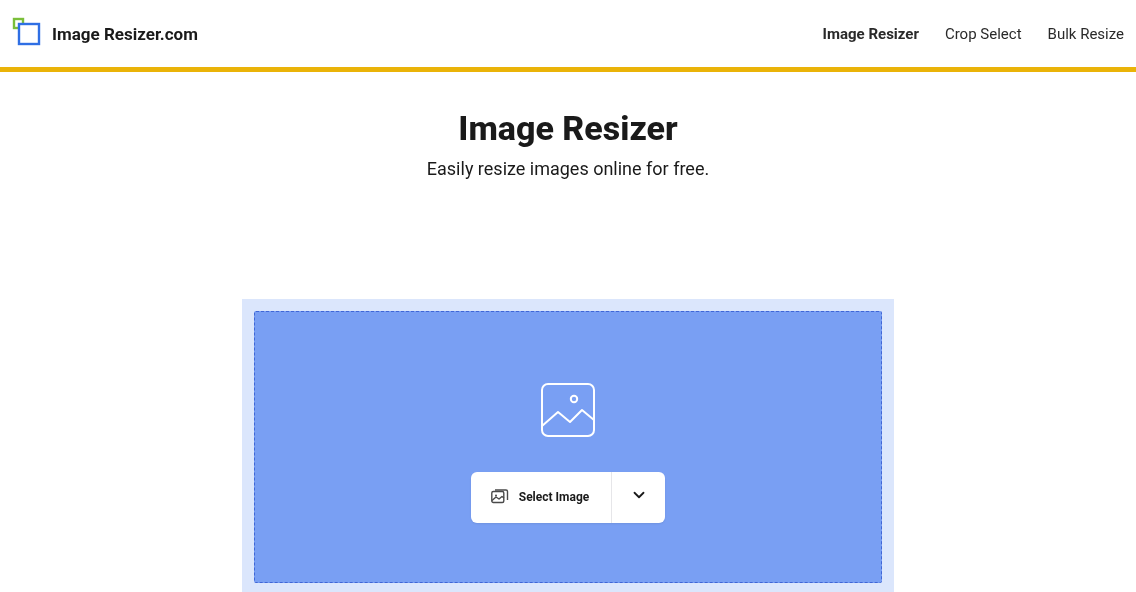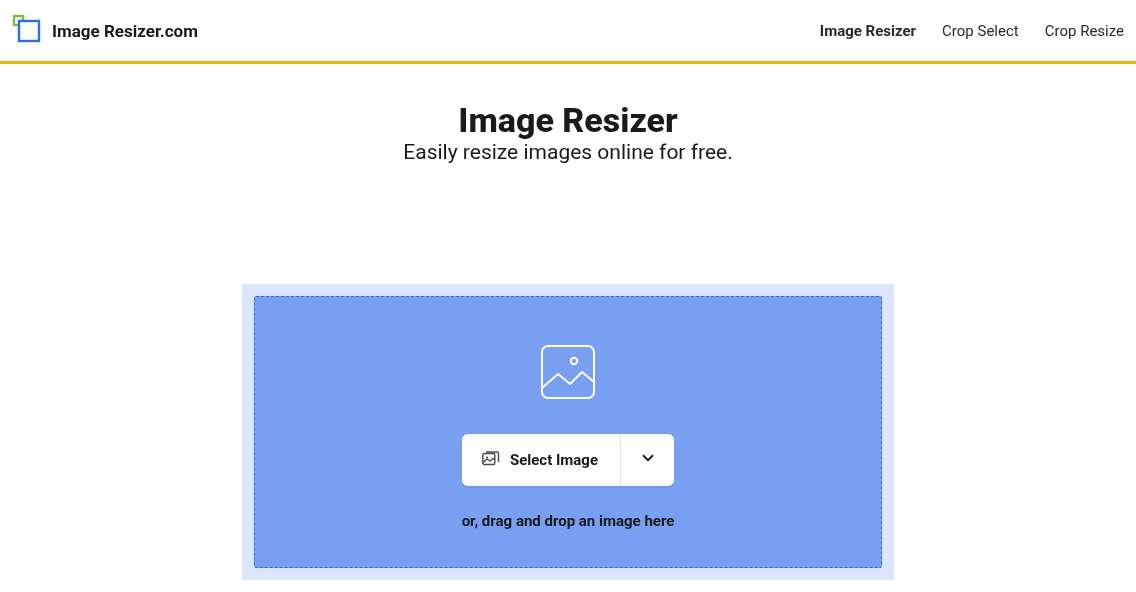--- a/index.html
+++ b/index.html
@@ -5,22 +5,22 @@
   * { box-sizing: border-box; margin: 0; padding: 0; }
   body {
     font-family: -apple-system, BlinkMacSystemFont, "Segoe UI", Roboto, "Helvetica Neue", Arial, sans-serif;
     background: #ffffff;
     color: #1a1a1a;
     width: 1136px;
     height: 592px;
     overflow: hidden;
   }
   .header {
-    height: 64px;
-    border-bottom: 3px solid #eab308;
+    height: 72px;
+    border-bottom: 5px solid #eab308;
     display: flex;
     align-items: center;
     justify-content: space-between;
     padding: 0 12px 0 12px;
   }
   .brand {
     display: flex;
     align-items: center;
     gap: 10px;
     cursor: pointer;
@@ -53,22 +53,23 @@
   .hero {
     text-align: center;
     margin-top: 36px;
   }
   .hero h1 {
     font-size: 34px;
     font-weight: 800;
     color: #1a1a1a;
   }
   .hero p {
-    font-size: 21px;
+    font-size: 18px;
     color: #1a1a1a;
+    margin-top: 10px;
   }
   .card-wrap {
     display: flex;
     justify-content: center;
     margin-top: 120px;
   }
   .card {
     width: 652px;
     background: #dbe6fc;
     padding: 12px;
@@ -94,21 +95,21 @@
     border-radius: 6px;
     overflow: hidden;
     box-shadow: 0 1px 2px rgba(0,0,0,0.08);
   }
   .select-btn {
     display: flex;
     align-items: center;
     gap: 10px;
     padding: 16px 22px 16px 20px;
     cursor: pointer;
-    font-size: 15px;
+    font-size: 12px;
     font-weight: 700;
     color: #1a1a1a;
   }
   .dd-btn {
     display: flex;
     align-items: center;
     justify-content: center;
     width: 54px;
     border-left: 1px solid #e6e6e9;
     cursor: pointer;
@@ -129,21 +130,21 @@
       <svg width="30" height="30" viewBox="0 0 30 30" fill="none">
         <rect x="2" y="2" width="9" height="9" stroke="#7bbf3a" stroke-width="2.4" fill="none"></rect>
         <rect x="7" y="7" width="20" height="20" stroke="#2f6fe4" stroke-width="2.4" fill="#ffffff"></rect>
       </svg>
     </span>
     <span class="brand-name">Image Resizer.com</span>
   </div>
   <nav class="nav">
     <a class="nav-item active">Image Resizer</a>
     <a class="nav-item">Crop Select</a>
-    <a class="nav-item">Crop Resize</a>
+    <a class="nav-item">Bulk Resize</a>
   </nav>
 </header>
 
 <section class="hero">
   <h1>Image Resizer</h1>
   <p>Easily resize images online for free.</p>
 </section>
 
 <div class="card-wrap">
   <div class="card">
@@ -168,16 +169,15 @@
           <span>Select Image</span>
         </div>
         <div class="dd-btn">
           <span>
             <svg width="18" height="18" viewBox="0 0 24 24" fill="none">
               <path d="M6 9l6 6 6-6" stroke="#1a1a1a" stroke-width="2.4" stroke-linecap="round" stroke-linejoin="round"></path>
             </svg>
           </span>
         </div>
       </div>
-      <div class="drop-text">or, drag and drop an image here</div>
     </div>
   </div>
 </div>
 
 </body></html>

